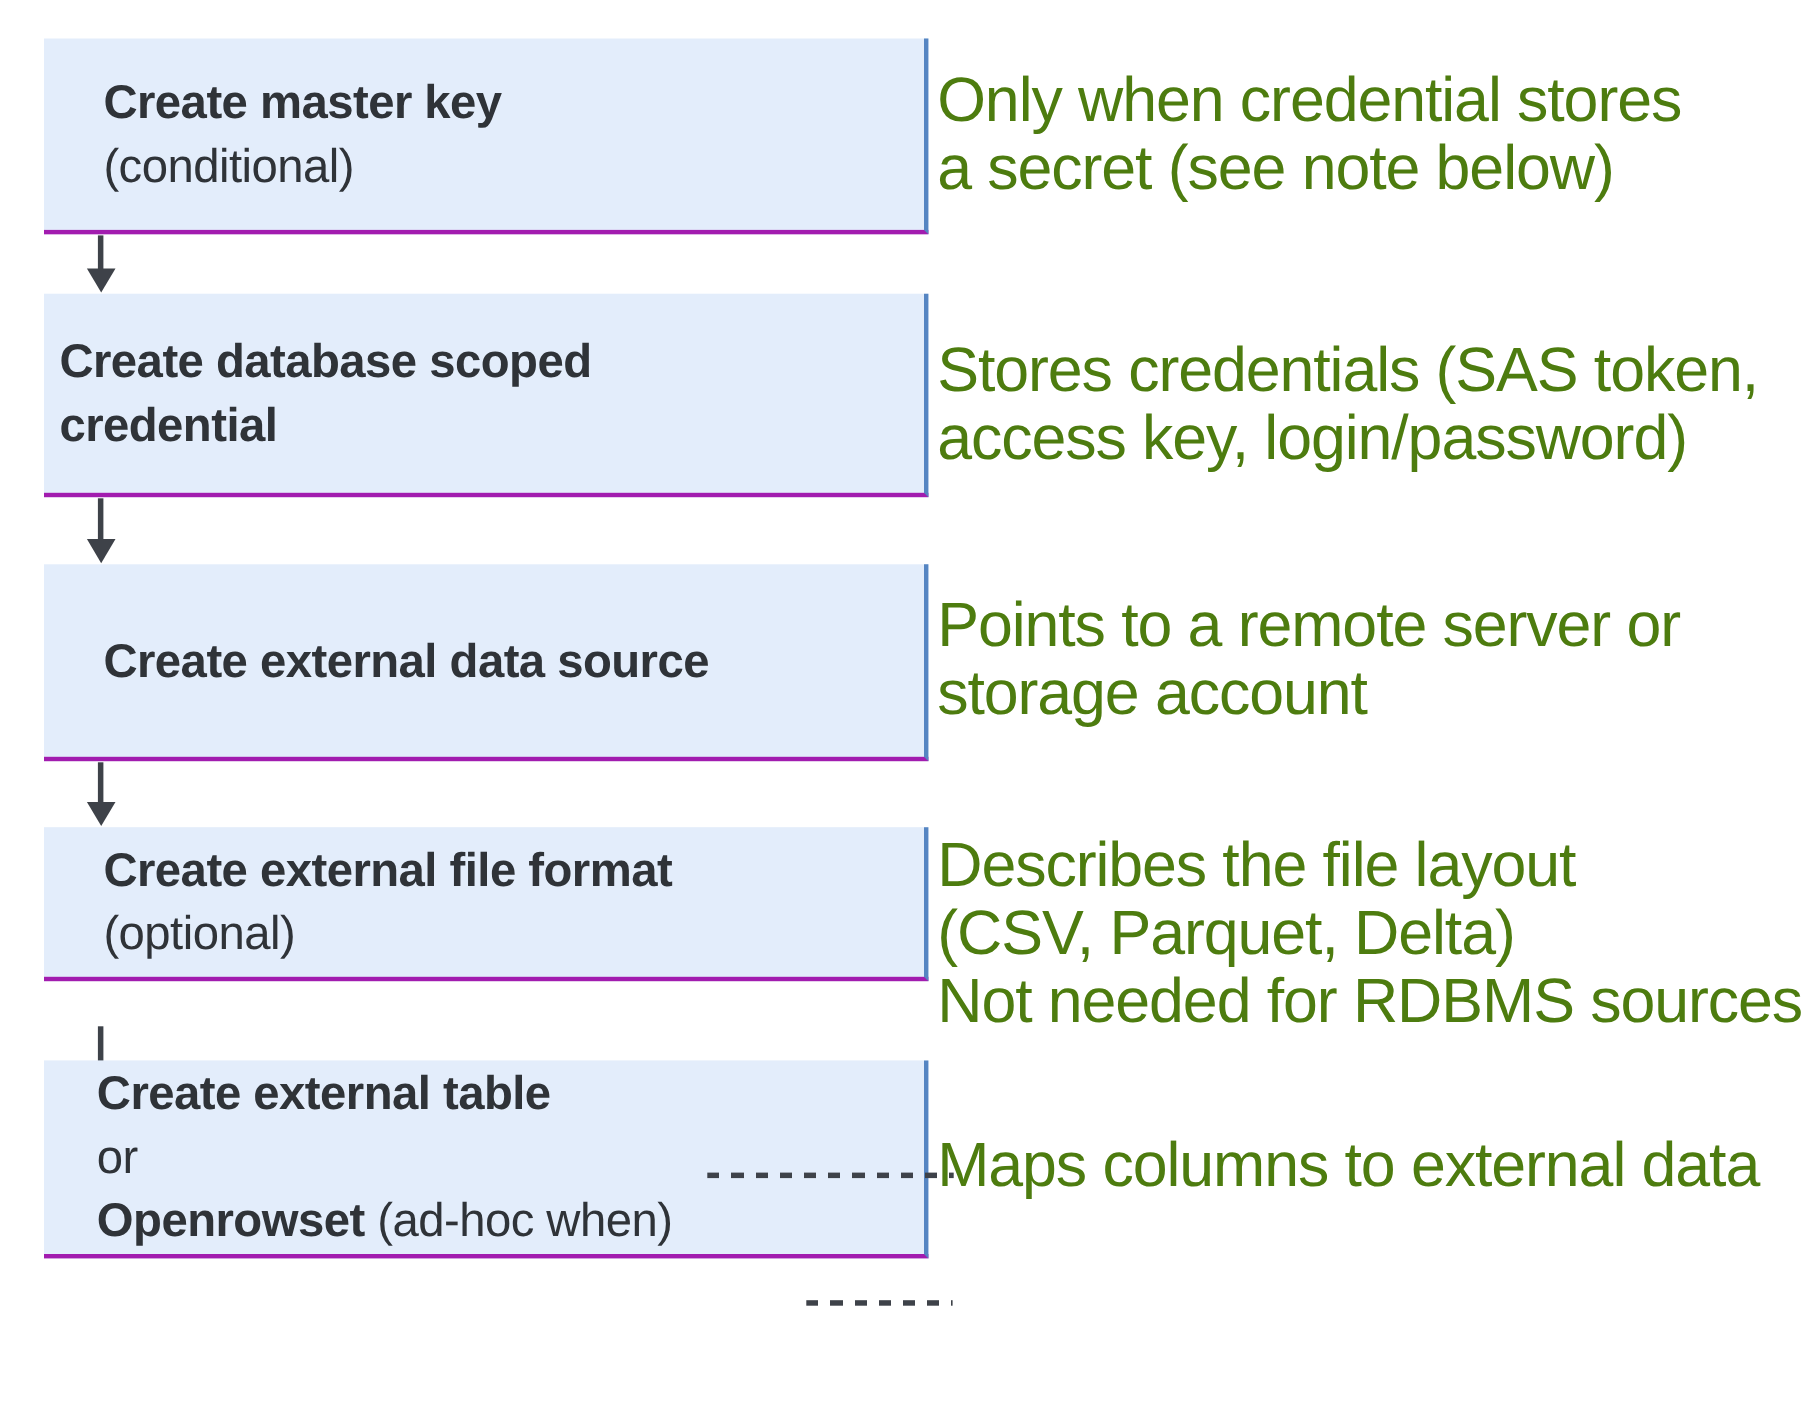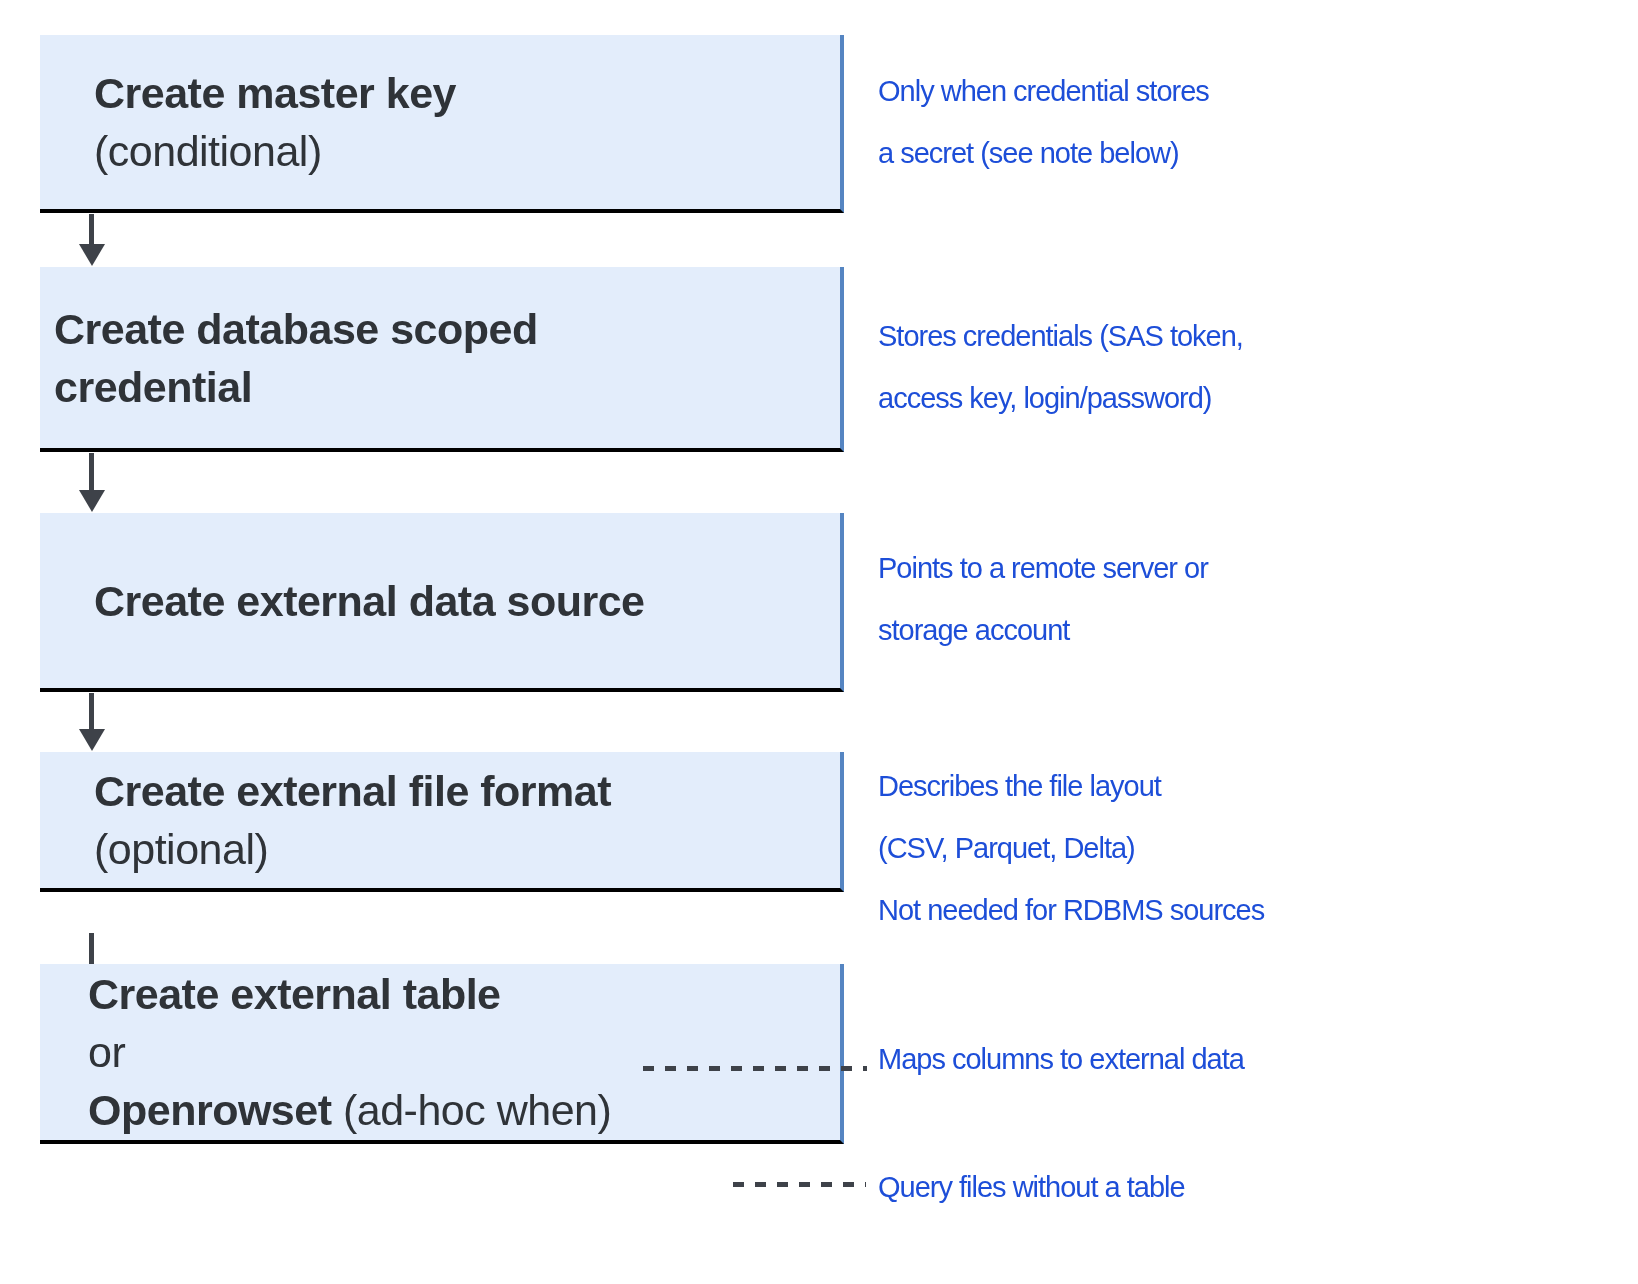--- a/index.html
+++ b/index.html
@@ -13,21 +13,21 @@
   }
 
   
   .box {
     position: absolute;
     left: 40px;
     width: 804px;
     box-sizing: border-box;
     background: #e3edfb;
     border-right: 4px solid #5585c2;
-    border-bottom: 4px solid #000000;
+    border-bottom: 4px solid #a21caf;
     display: flex;
     flex-direction: column;
     justify-content: center;
     padding-left: 54px;
   }
   .box1 { top: 35px;   height: 178px; }
   .box2 { top: 267px;  height: 185px; padding-left: 14px; }
   .box3 { top: 513px;  height: 179px; }
   .box4 { top: 752px;  height: 140px; }
   .box5 { top: 964px; height: 180px; padding-left: 48px; }
@@ -55,24 +55,24 @@
     border-top: 22px solid #3e4249;
   }
   .a1 { top: 214px; height: 52px; }
   .a2 { top: 453px; height: 59px; }
   .a3 { top: 693px; height: 58px; }
   .a4 { top: 933px; height: 73px; }
 
   
   .note {
     position: absolute;
-    left: 878px;
-    font-size: 29px;
+    left: 852px;
+    font-size: 57px;
     line-height: 62px;
-    color: #1d4ed8;
+    color: #4d7c0f;
     letter-spacing: -1px;
     white-space: nowrap;
   }
   .n1 { top: 60px; }
   .n2 { top: 305px; }
   .n3 { top: 537px; }
   .n4 { top: 755px; }
   .n5 { top: 1028px; }
   .n6 { top: 1156px; }
 
@@ -156,17 +156,14 @@
   <div class="note n4">
     <div>Describes the file layout</div>
     <div>(CSV, Parquet, Delta)</div>
     <div>Not needed for RDBMS sources</div>
   </div>
 
   <div class="note n5">
     <div>Maps columns to external data</div>
   </div>
 
-  <div class="note n6">
-    <div>Query files without a table</div>
-  </div>
 
 </div>
 
 </body></html>

